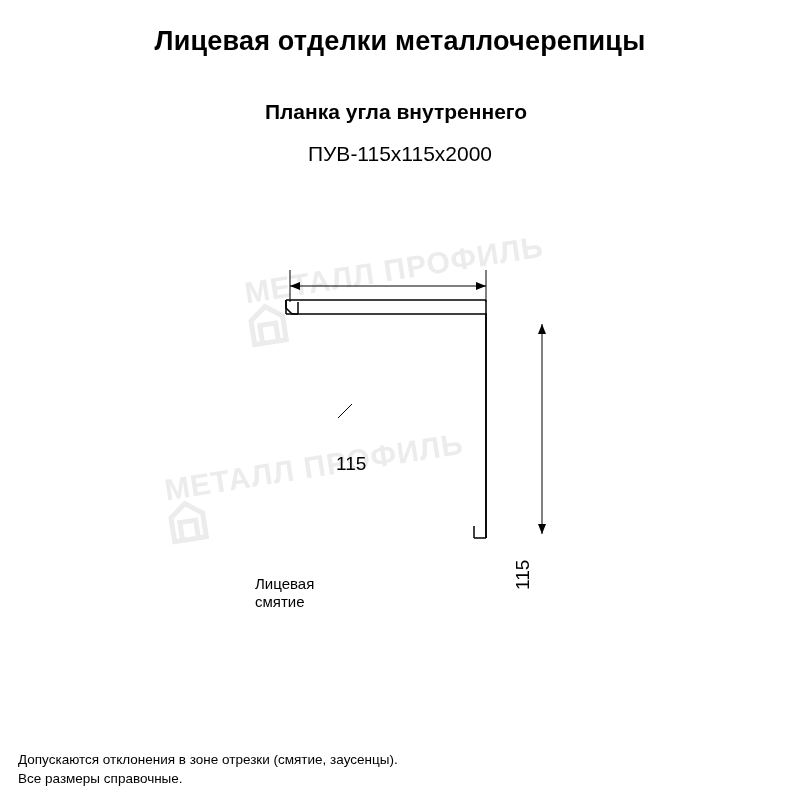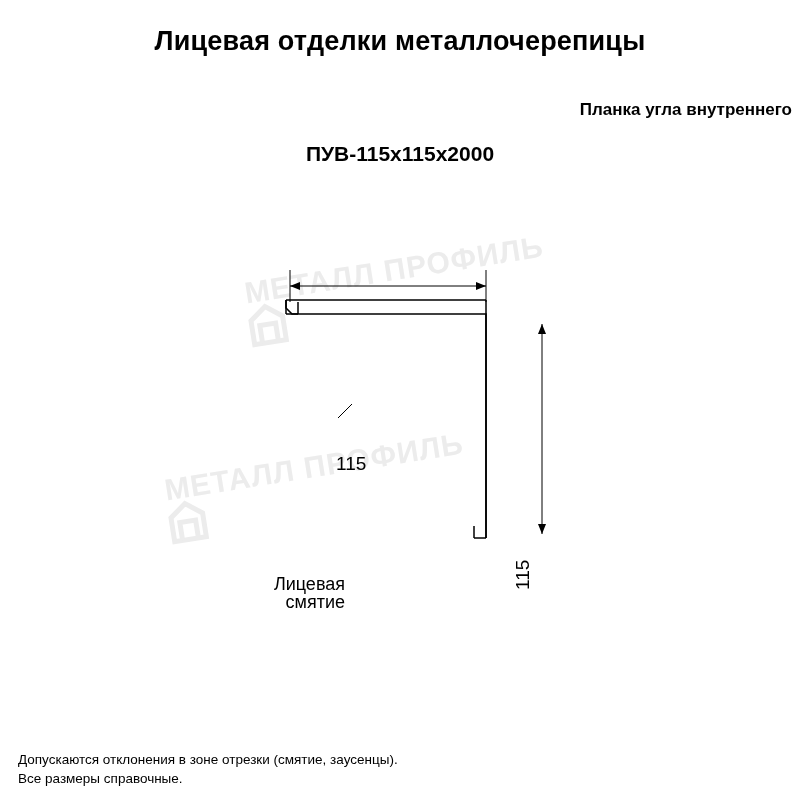--- a/index.html
+++ b/index.html
@@ -25,32 +25,32 @@
     text-align: center;
     font-size: 27px;
     font-weight: bold;
     letter-spacing: 0.2px;
   }
   .title-sub {
     position: absolute;
     top: 100px;
     left: 0;
     width: 792px;
-    text-align: right;
-    font-size: 17px;
+    text-align: center;
+    font-size: 21px;
     font-weight: bold;
   }
   .title-code {
     position: absolute;
     top: 142px;
     left: 0;
     width: 800px;
     text-align: center;
     font-size: 21px;
-    font-weight: bold;
+    font-weight: normal;
   }
 
   
   .drawing {
     position: absolute;
     left: 0;
     top: 190px;
     width: 800px;
     height: 420px;
   }
@@ -100,23 +100,23 @@
     left: 512px;
     top: 400px;
     font-size: 19px;
     transform: rotate(-90deg);
     transform-origin: left top;
   }
   .face-label {
     position: absolute;
     left: 255px;
     top: 385px;
-    font-size: 18px;
+    font-size: 15px;
     line-height: 18px;
-    text-align: right;
+    text-align: left;
     width: 90px;
   }
 </style>
 </head>
 <body>
 
 <div class="title-main">Лицевая отделки металлочерепицы</div>
 <div class="title-sub">Планка угла внутреннего</div>
 <div class="title-code">ПУВ-115x115x2000</div>
 

